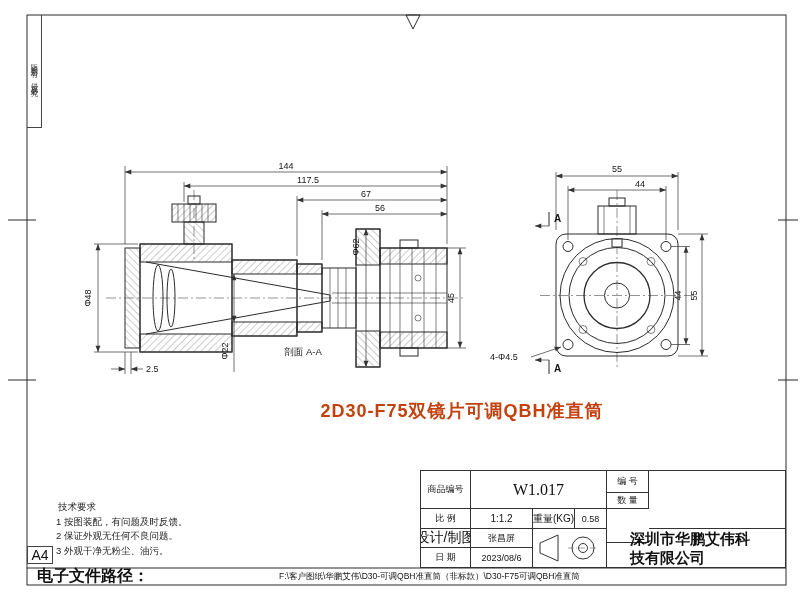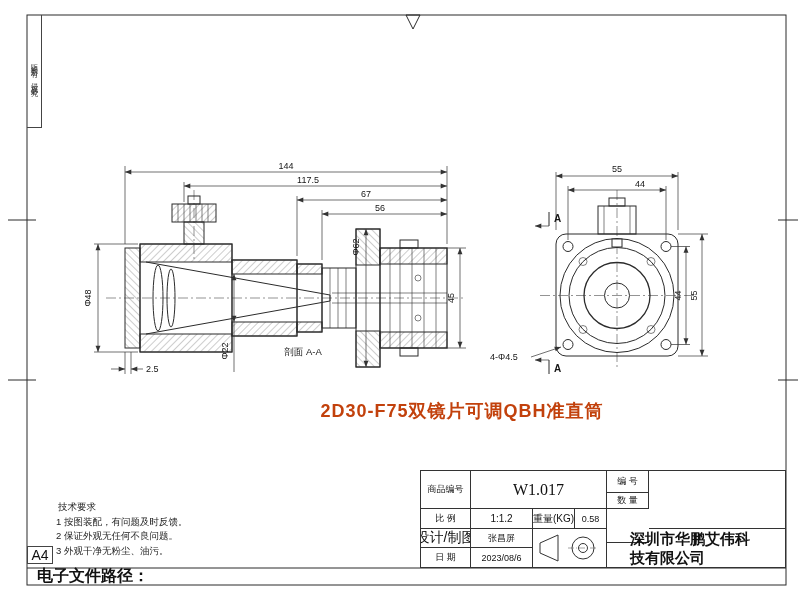--- a/index.html
+++ b/index.html
@@ -272,15 +272,16 @@
     </div>
     <div class="tb-cell tb-company last-col last-row">
       <span class="company-text">深圳市华鹏艾伟科技有限公司</span>
     </div>
     <div class="tb-cell tb-date-label last-row">日  期</div>
     <div class="tb-cell tb-date-value last-row">2023/08/6</div>
   </div>
 
   <div class="abs footer">
     <span class="path-label">电子文件路径：</span>
+    <span class="path-value">F:\客户图纸\华鹏艾伟\D30-可调QBH准直筒（非标款）\D30-F75可调QBH准直筒</span>
   </div>
 
 </div>
 
 </body></html>

